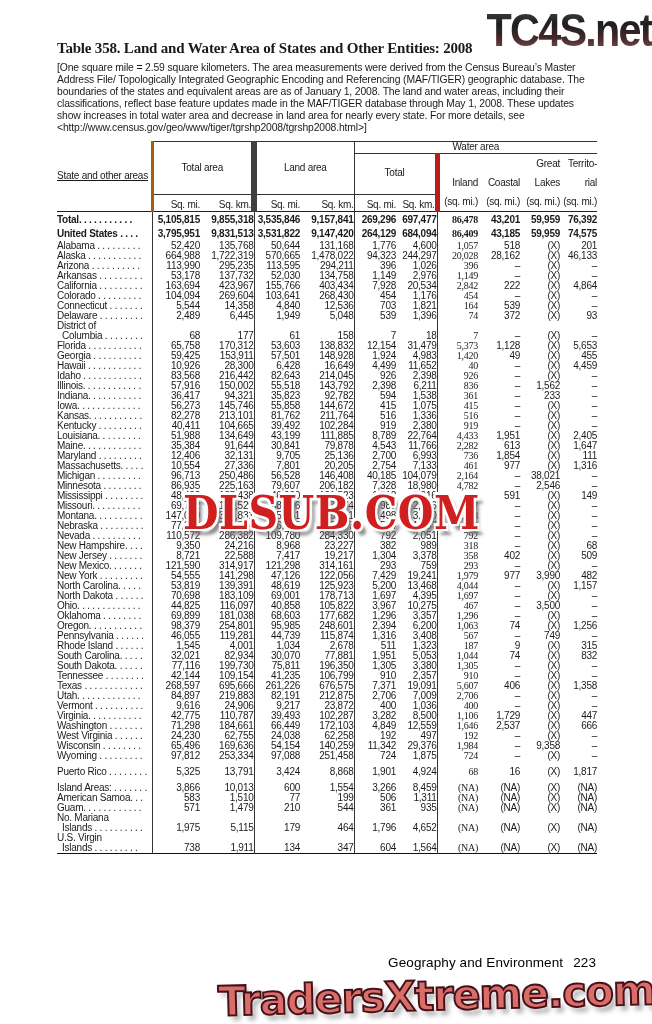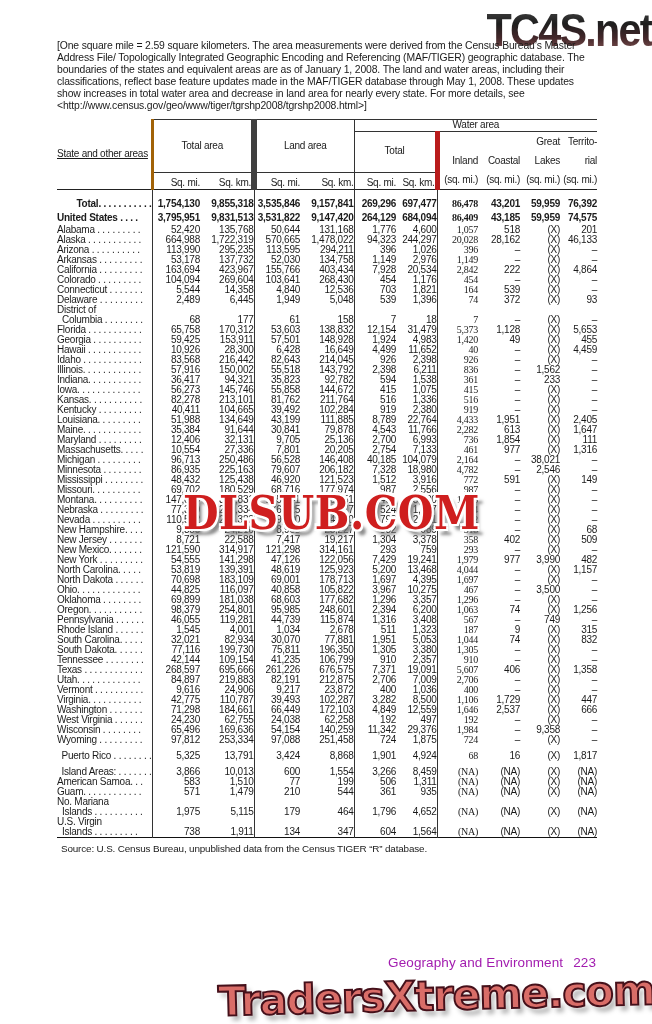--- a/index.html
+++ b/index.html
@@ -22,31 +22,31 @@
   th.ll{border-left:6px solid #404040;}
   th.wl{border-left:1px solid #333;}
   th.il{border-left:5px solid #b91c1c;}
   th.sub{white-space:pre;text-align:right;vertical-align:bottom;font-size:9.6px;
          line-height:19px;padding:0 3px 2px 0;}
   tr.units th{height:16px;}
   th.unit{text-align:right;vertical-align:bottom;padding:0 5px 2px 0;font-size:9.8px;}
   tbody td{vertical-align:bottom;line-height:10px;}
   td.lbl{white-space:pre;text-align:left;border-right:1px solid #333;font-size:9.9px;
          overflow:hidden;}
-  td.l0{padding-left:2px;text-align:right;} td.l1{padding-left:10px;}
+  td.l0{padding-left:2px;} td.l1{padding-left:10px;}
   td.l2{padding-left:31px;} td.l3{padding-left:41px;}
   td.num{text-align:right;padding-right:6px;}
   td.c2,td.c4{border-left:1px solid #333;}
   td.c6{border-left:1px solid #333;font-family:Liberation Serif, serif;}
-  tbody tr:first-child td{border-top:1.8px solid #222;padding-top:9px;text-align:right;}
+  tbody tr:first-child td{border-top:1.8px solid #222;padding-top:3px;}
   tr.bold td{font-weight:bold;padding-top:2px;padding-bottom:2px;}
   tr.gap td{padding-top:6px;}
   .fn{font-size:9.9px;line-height:12px;margin:5px 0 0 4px;letter-spacing:-0.15px;}
   .fn + .fn{margin-top:0;}
-  .ph{position:absolute;top:955px;right:56px;font-size:13.5px;color:#a21caf;
+  .ph{position:absolute;top:955px;right:56px;font-size:13.5px;color:#000000;
       letter-spacing:0.1px;}
   .ph .num{padding-left:10px;}
   .pf{position:absolute;top:976px;left:57px;font-size:11px;color:#1a1a1a;}
   .wm-top{position:absolute;top:2px;right:0px;font-size:47px;font-weight:bold;
       letter-spacing:-2px;transform:scaleX(0.88);transform-origin:100% 50%;
       background:linear-gradient(180deg,#555 0%,#1e1e1e 40%,#43272a 65%,#8a5a58 95%);
       -webkit-background-clip:text;background-clip:text;color:transparent;
       -webkit-text-fill-color:transparent;
       filter:drop-shadow(0 0 1px rgba(255,255,255,0.7));}
   .wm-mid{position:absolute;left:183px;top:486px;font-family:"DejaVu Serif",serif;
@@ -61,20 +61,21 @@
       text-shadow:0 0 3px #fff,0 0 6px #fff,4px 5px 5px rgba(0,0,0,0.35);}
 </style>
 </head>
 <body>
 
 <div class="page">
 
   <div class="wm-top">TC4S.net</div>
 
   <div class="content">
+    <h1 class="title">Table 358. Land and Water Area of States and Other Entities: 2008</h1>
     <p class="note">[One square mile = 2.59 square kilometers. The area measurements were derived from the Census Bureau’s Master Address File/ Topologically Integrated Geographic Encoding and Referencing (MAF/TIGER) geographic database. The boundaries of the states and equivalent areas are as of January 1, 2008. The land and water areas, including their classifications, reflect base feature updates made in the MAF/TIGER database through May 1, 2008. These updates show increases in total water area and decrease in land area for nearly every state. For more details, see &lt;http://www.census.gov/geo/www/tiger/tgrshp2008/tgrshp2008.html&gt;]</p>
 
     <table class="data">
       <colgroup>
         <col style="width:95px">
           <col style="width:48px">
           <col style="width:54px">
         <col style="width:46px">
           <col style="width:54px">
           <col style="width:42px">
@@ -109,21 +110,21 @@
           <th class="unit">Sq. km.</th>
           <th class="unit ll">Sq. mi.</th>
           <th class="unit">Sq. km.</th>
           <th class="unit wl">Sq. mi.</th>
           <th class="unit">Sq. km.</th>
         </tr>
       </thead>
       <tbody id="tbody">
           <tr class="bold">
             <td class="lbl l3">Total. . . . . . . . . . .</td>
-            <td class="num c0">1,754,130</td>
+            <td class="num c0">5,105,815</td>
             <td class="num c1">9,855,318</td>
             <td class="num c2">3,535,846</td>
             <td class="num c3">9,157,841</td>
             <td class="num c4">269,296</td>
             <td class="num c5">697,477</td>
             <td class="num c6">86,478</td>
             <td class="num c7">43,201</td>
             <td class="num c8">59,959</td>
             <td class="num c9">76,392</td>
           </tr>
@@ -880,21 +881,20 @@
             <td class="num c4">604</td>
             <td class="num c5">1,564</td>
             <td class="num c6">(NA)</td>
             <td class="num c7">(NA)</td>
             <td class="num c8">(X)</td>
             <td class="num c9">(NA)</td>
           </tr>
         </tbody>
     </table>
 
-    <p class="fn">Source: U.S. Census Bureau, unpublished data from the Census TIGER “R” database.</p>
   </div>
 
   <div class="wm-mid">DLSUB.COM</div>
 
   <div class="ph"><span>Geography and Environment</span><span class="num">223</span></div>
 
 
   <div class="wm-bottom">TradersXtreme.com</div>
 
 </div>

